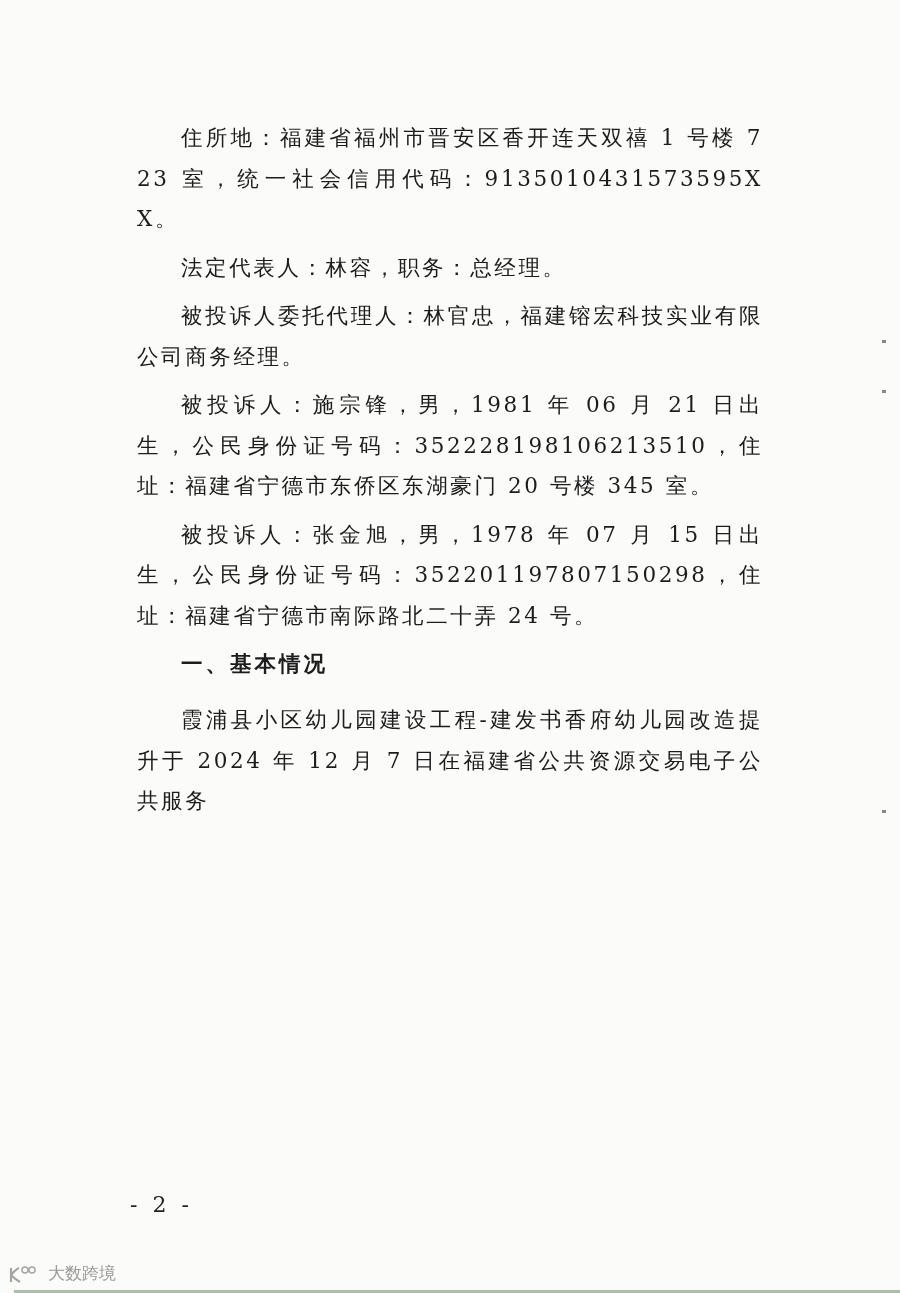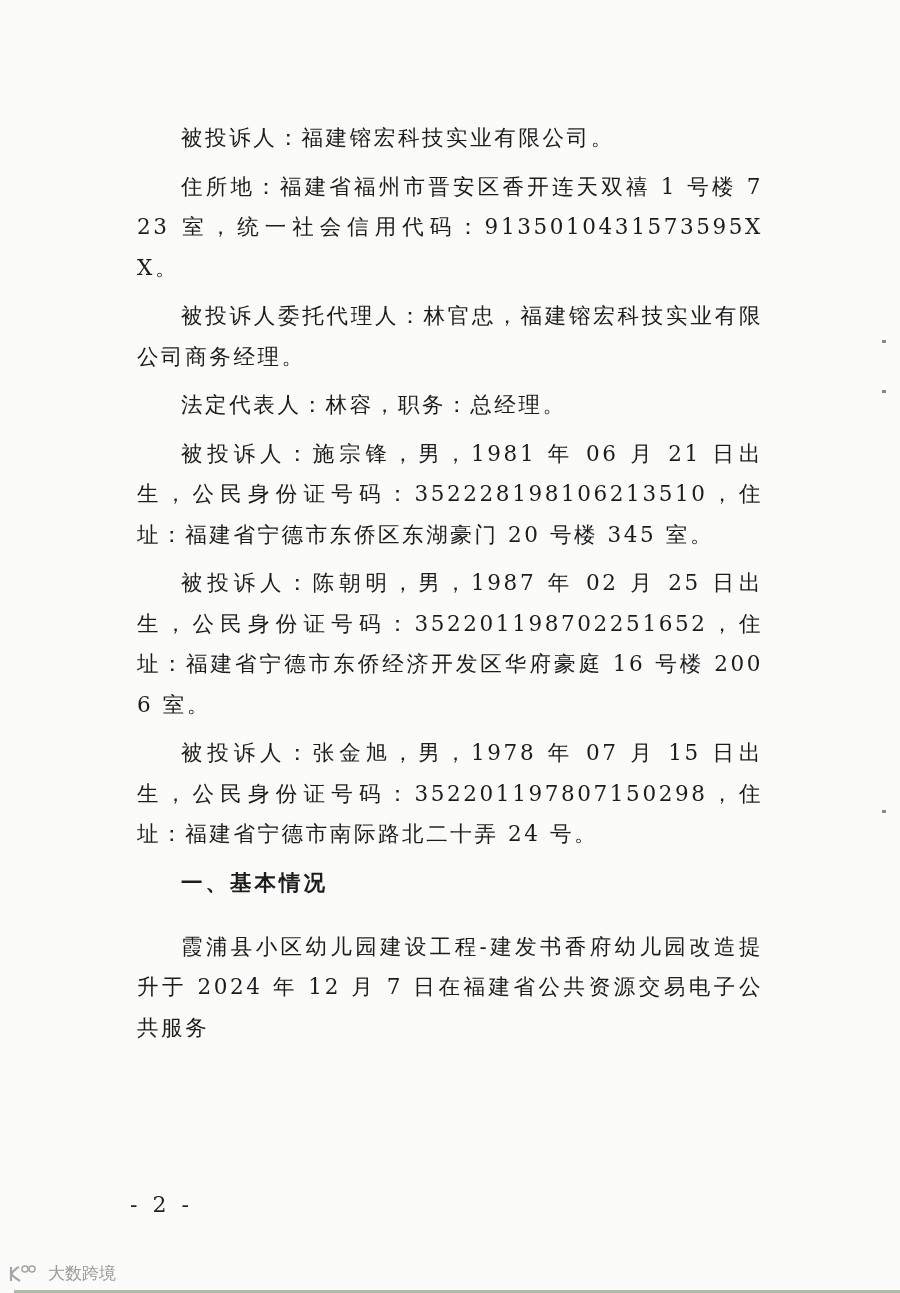--- a/index.html
+++ b/index.html
@@ -27,52 +27,50 @@
     white-space:normal;
     word-break:break-all;
   }
   .heading {
     font-family:"DejaVu Sans","Liberation Sans",sans-serif;
     font-weight:bold;
     font-size:21.5px;
     line-height:40px;
     letter-spacing:3px;
     text-indent:44px;
-    margin:0 0 24px 0;
+    margin:0 0 16px 0;
   }
   .page-number {
     position:absolute; left:130px; top:1192px;
     font-size:22px; letter-spacing:4px; color:#222;
   }
   .watermark {
     position:absolute; left:8px; top:1262px;
-    display:flex; align-items:center; gap:6px;
+    display:flex; align-items:flex-end; gap:6px;
     color:#9a9a9a; font-size:17px;
     font-family:"DejaVu Sans","Liberation Sans",sans-serif;
   }
   .wm-logo {
     width:34px; height:20px; position:relative;
   }
   .wm-bar {
     position:absolute; left:14px; top:1290px; width:886px; height:3px;
     background:#a9bfa9;
   }
   .edge-mark { position:absolute; width:4px; height:3px; background:#888; }
 </style>
 </head>
 <body>
 
 <div class="page">
   <div class="content">
-    <p class="para">被投诉人：福建镕宏科技实业有限公司。</p>
     <p class="para">住所地：福建省福州市晋安区香开连天双禧 1 号楼 723 室，统一社会信用代码：9135010431573595XX。</p>
+    <p class="para">法定代表人：林容，职务：总经理。</p>
     <p class="para">被投诉人委托代理人：林官忠，福建镕宏科技实业有限公司商务经理。</p>
-    <p class="para">法定代表人：林容，职务：总经理。</p>
     <p class="para">被投诉人：施宗锋，男，1981 年 06 月 21 日出生，公民身份证号码：352228198106213510，住址：福建省宁德市东侨区东湖豪门 20 号楼 345 室。</p>
-    <p class="para">被投诉人：陈朝明，男，1987 年 02 月 25 日出生，公民身份证号码：352201198702251652，住址：福建省宁德市东侨经济开发区华府豪庭 16 号楼 2006 室。</p>
     <p class="para">被投诉人：张金旭，男，1978 年 07 月 15 日出生，公民身份证号码：352201197807150298，住址：福建省宁德市南际路北二十弄 24 号。</p>
     <p class="heading">一、基本情况</p>
     <p class="para">霞浦县小区幼儿园建设工程-建发书香府幼儿园改造提升于 2024 年 12 月 7 日在福建省公共资源交易电子公共服务</p>
   </div>
 
   <div class="edge-mark" style="left:882px;top:340px;"></div>
   <div class="edge-mark" style="left:882px;top:390px;"></div>
   <div class="edge-mark" style="left:882px;top:810px;"></div>
 
   <div class="page-number">- 2 -</div>

